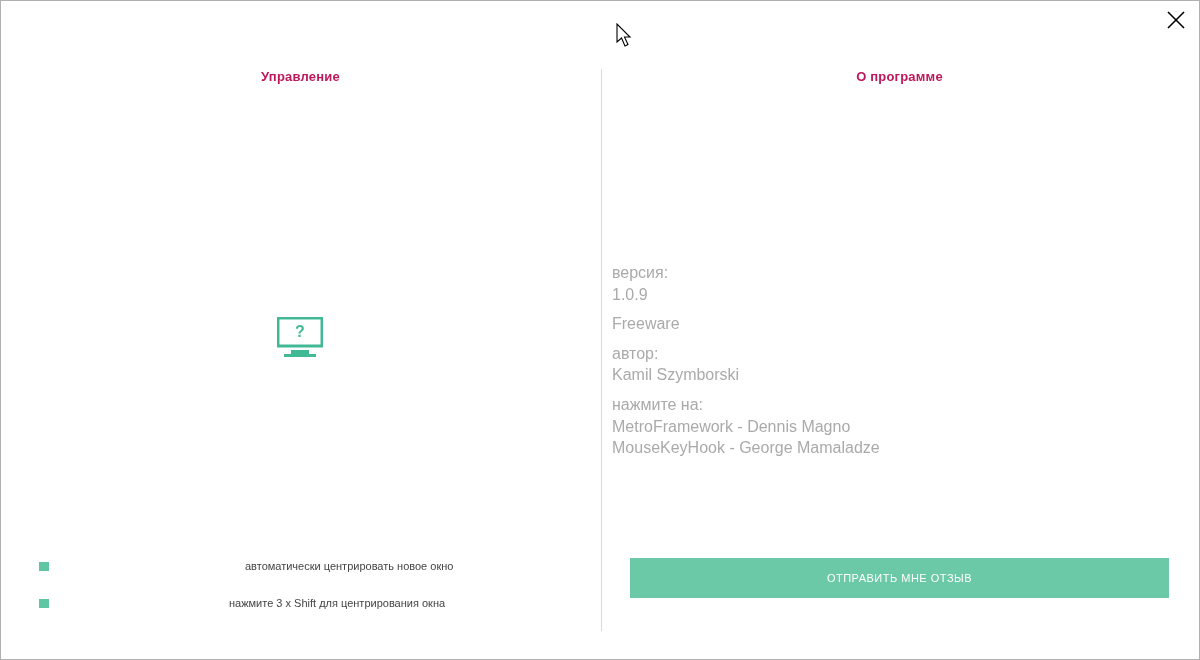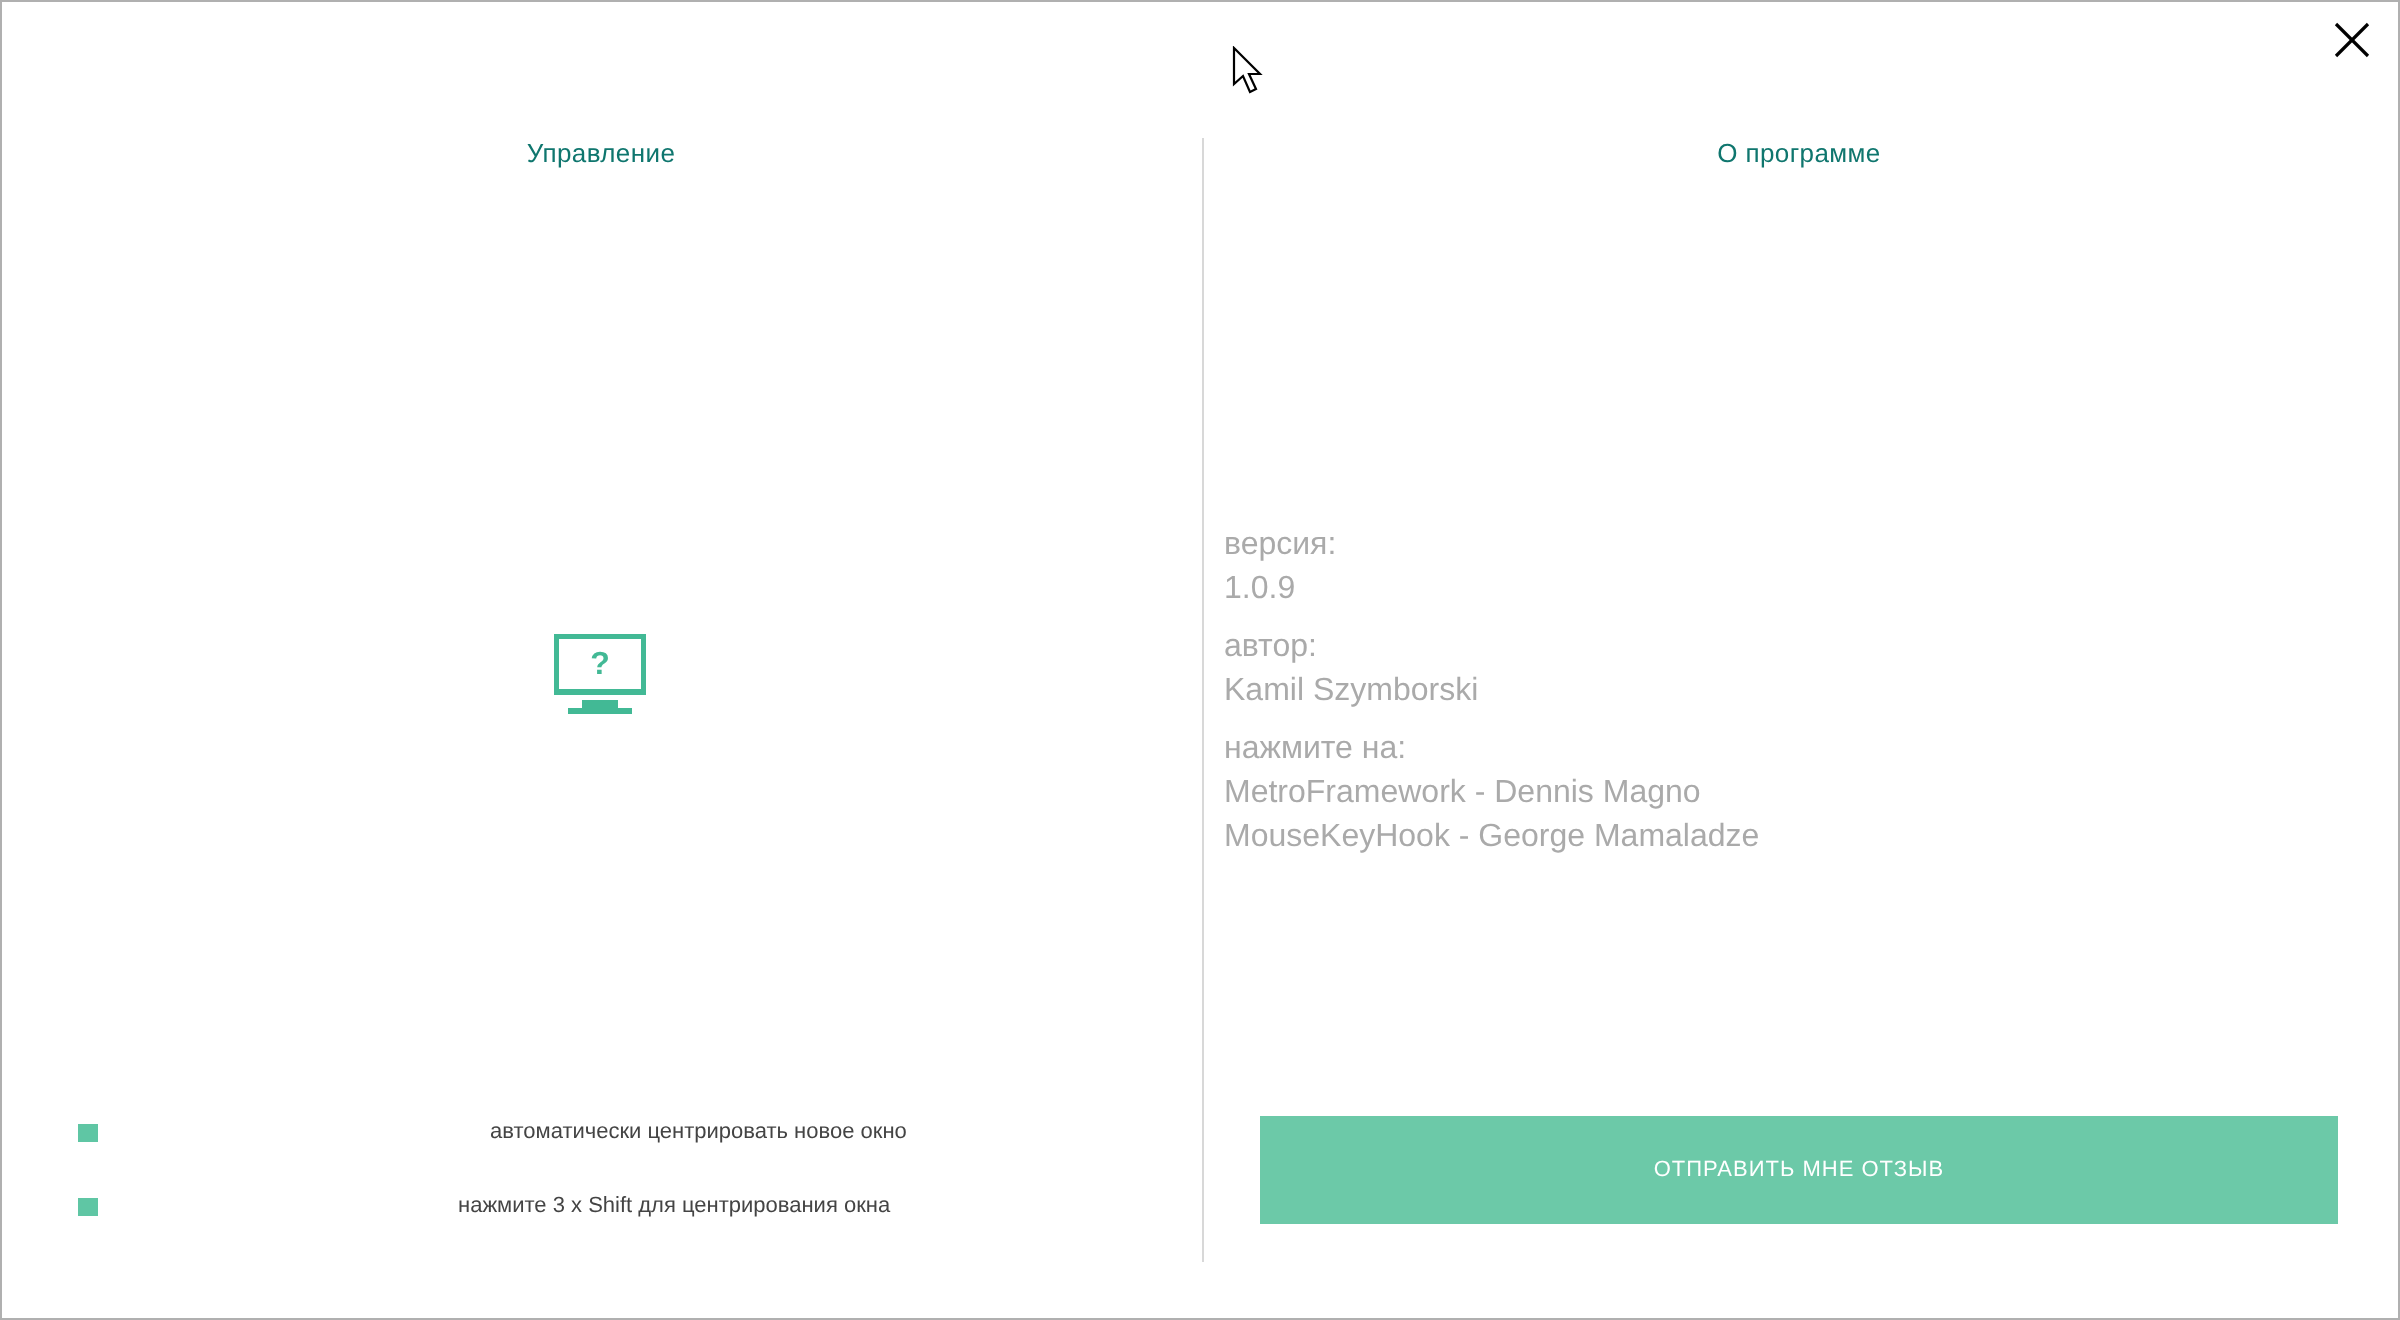--- a/index.html
+++ b/index.html
@@ -44,22 +44,22 @@
       position: absolute;
       left: 600px;
       top: 68px;
       bottom: 28px;
       width: 1px;
       background: #d8d8d8;
     }
     .section-title {
       text-align: center;
       font-size: 13px;
-      font-weight: 400;
-      color: #0f766e;
+      font-weight: 700;
+      color: #be185d;
       letter-spacing: 0.2px;
     }
     .monitor-icon {
       position: absolute;
       left: 276px;
       top: 248px;
       width: 46px;
       height: 40px;
     }
     .monitor-icon svg { width: 100%; height: 100%; }
@@ -94,21 +94,21 @@
       color: #aaa;
     }
     .about-info .group { margin-bottom: 8px; }
     .about-info .label { color: #aaa; }
     .about-info .value { color: #aaa; }
     .feedback-btn {
       position: absolute;
       left: 30px;
       right: 30px;
       top: 489px;
-      height: 54px;
+      height: 40px;
       background: #6cc9a8;
       color: #fff;
       font-size: 11px;
       font-weight: 400;
       letter-spacing: 0.5px;
       display: flex;
       align-items: center;
       justify-content: center;
       cursor: pointer;
       border: none;
@@ -167,20 +167,21 @@
 
     <div class="right-pane">
       <div class="section-title">О программе</div>
 
       <div class="about-info">
         <div class="group">
           <div class="label">версия:</div>
           <div class="value">1.0.9</div>
         </div>
         <div class="group">
+          <div class="value">Freeware</div>
         </div>
         <div class="group">
           <div class="label">автор:</div>
           <div class="value">Kamil Szymborski</div>
         </div>
         <div class="group">
           <div class="label">нажмите на:</div>
           <div class="value">MetroFramework - Dennis Magno</div>
           <div class="value">MouseKeyHook - George Mamaladze</div>
         </div>

